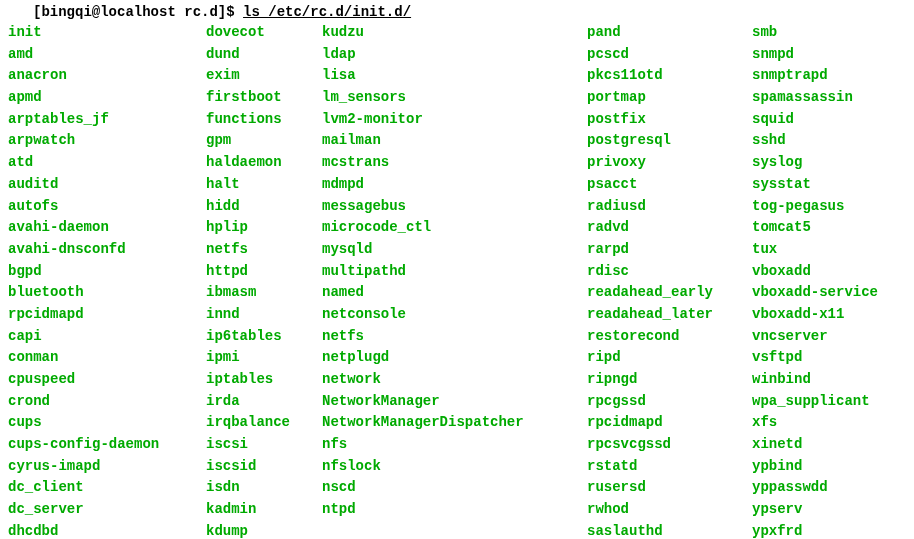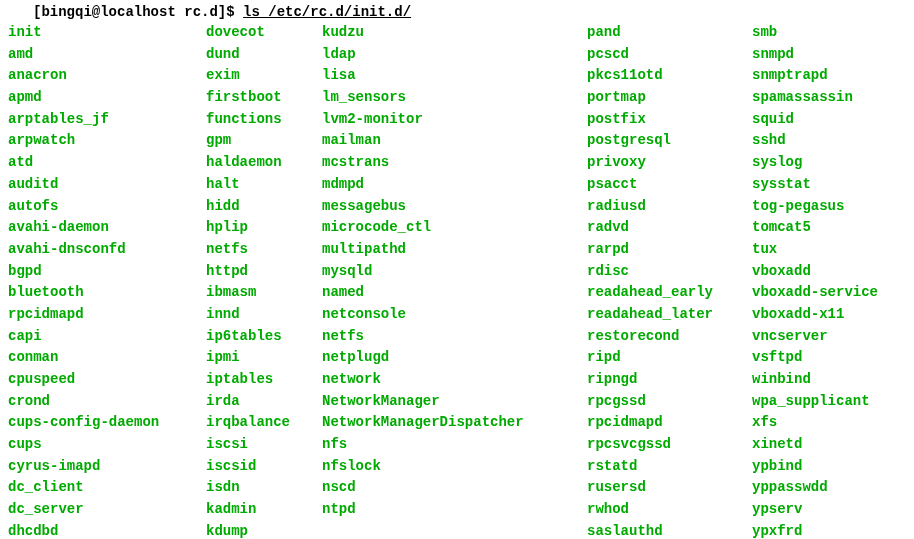--- a/index.html
+++ b/index.html
@@ -66,22 +66,22 @@
       <span>autofs</span>
       <span>avahi-daemon</span>
       <span>avahi-dnsconfd</span>
       <span>bgpd</span>
       <span>bluetooth</span>
       <span>rpcidmapd</span>
       <span>capi</span>
       <span>conman</span>
       <span>cpuspeed</span>
       <span>crond</span>
+      <span>cups</span>
       <span>cups-config-daemon</span>
-      <span>cups</span>
       <span>cyrus-imapd</span>
       <span>dc_client</span>
       <span>dc_server</span>
       <span>dhcdbd</span>
     </div>
   <div class="col c1">
       <span>dovecot</span>
       <span>dund</span>
       <span>exim</span>
       <span>firstboot</span>
@@ -110,22 +110,22 @@
       <span>kudzu</span>
       <span>ldap</span>
       <span>lisa</span>
       <span>lm_sensors</span>
       <span>lvm2-monitor</span>
       <span>mailman</span>
       <span>mcstrans</span>
       <span>mdmpd</span>
       <span>messagebus</span>
       <span>microcode_ctl</span>
+      <span>mysqld</span>
       <span>multipathd</span>
-      <span>mysqld</span>
       <span>named</span>
       <span>netconsole</span>
       <span>netfs</span>
       <span>netplugd</span>
       <span>network</span>
       <span>NetworkManager</span>
       <span>NetworkManagerDispatcher</span>
       <span>nfs</span>
       <span>nfslock</span>
       <span>nscd</span>

